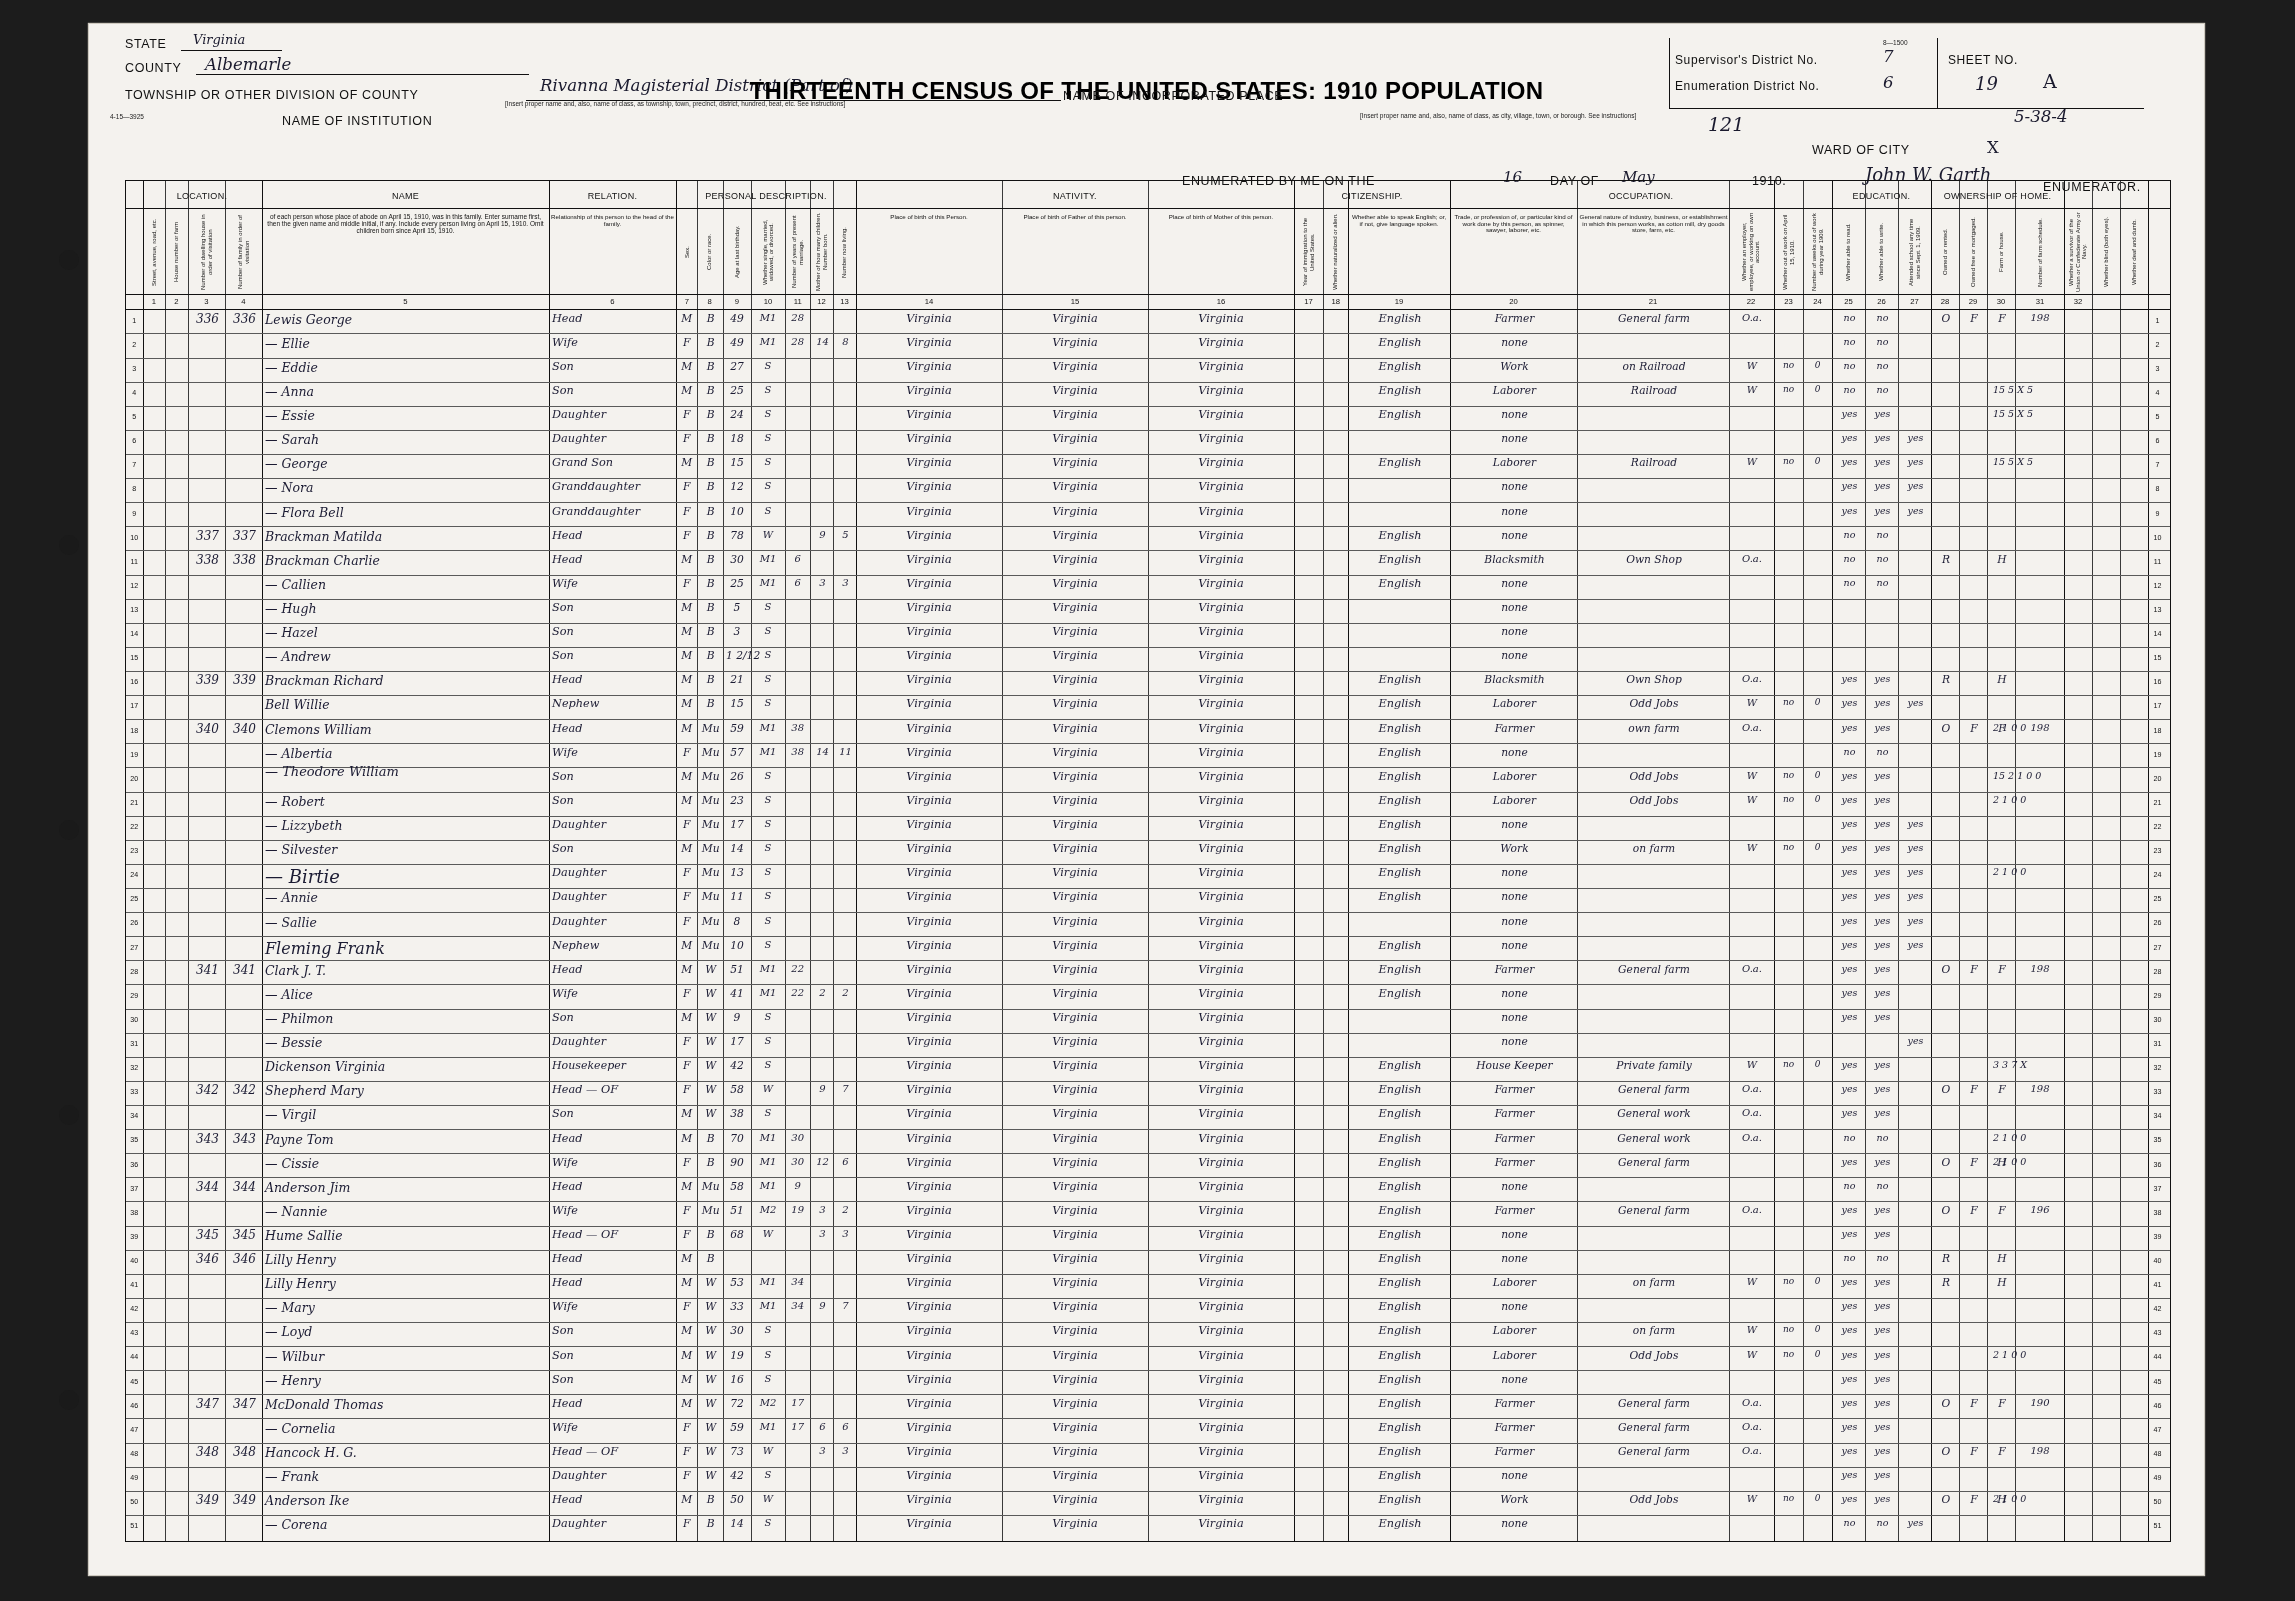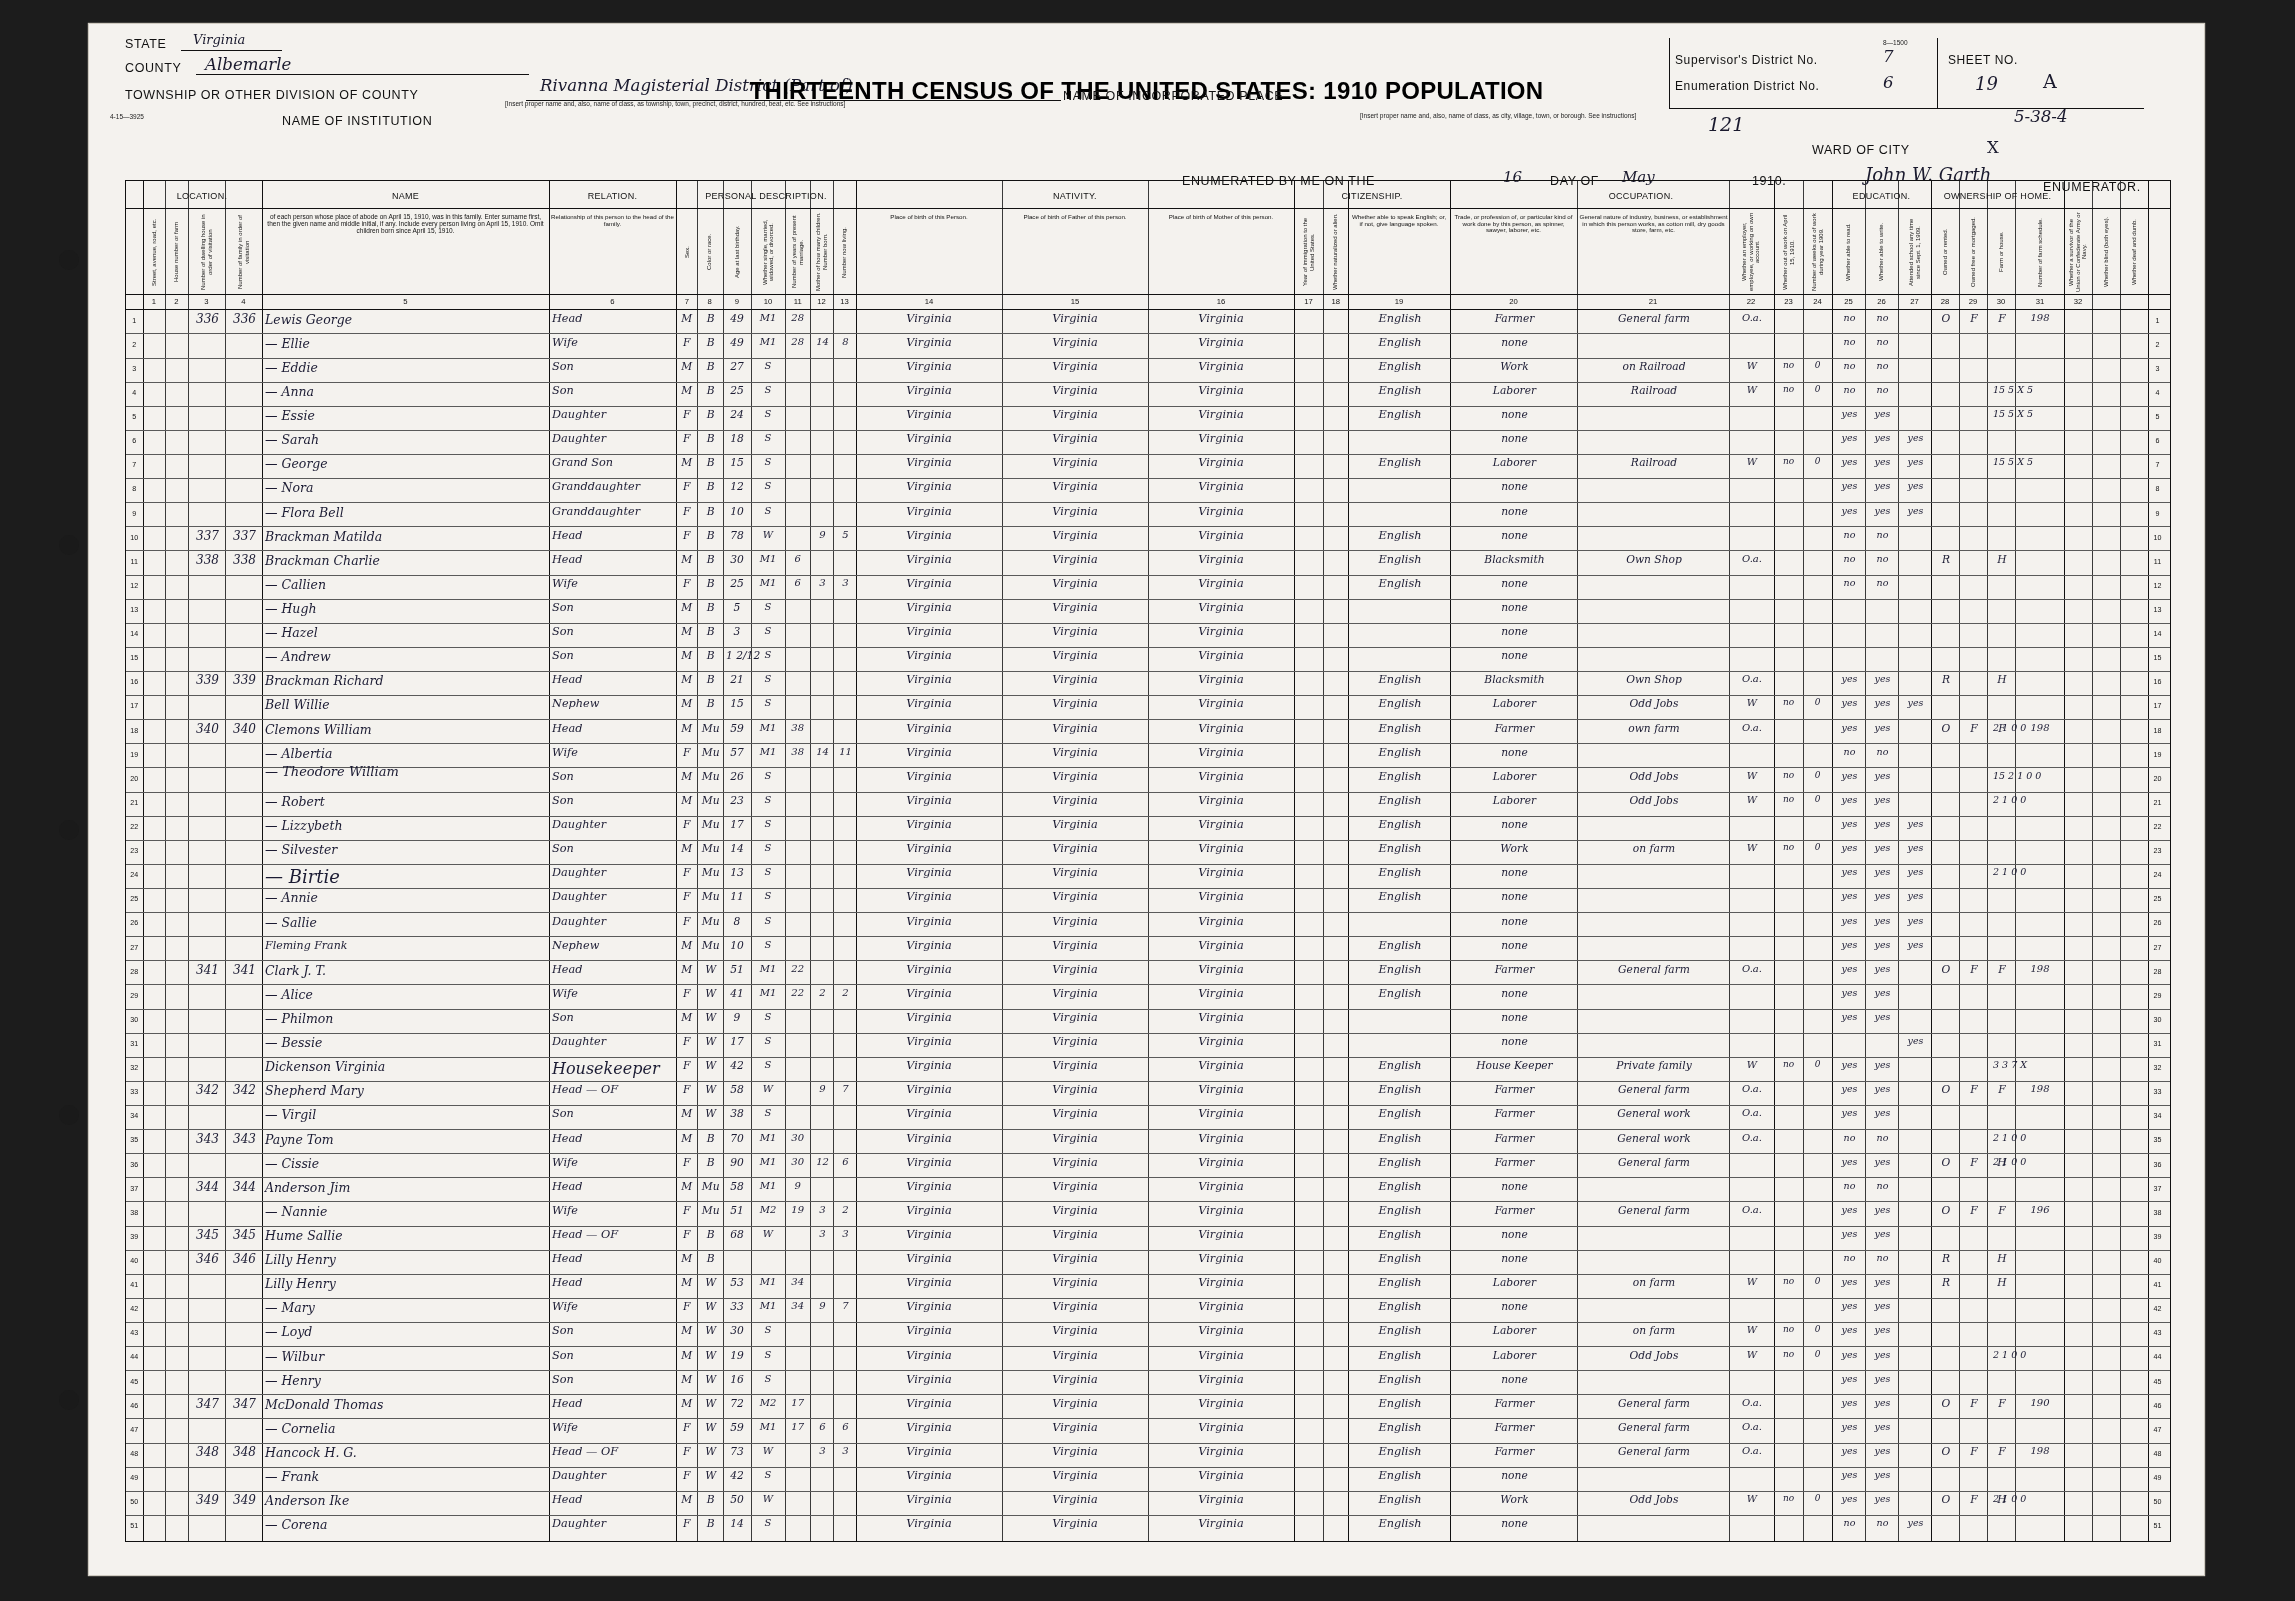--- a/index.html
+++ b/index.html
@@ -743,21 +743,21 @@
         <div class="cell c" style="left: 628px; width: 28px; top: 734px; font-size: 10px; text-align: center;">S</div>
         <div class="cell c" style="left: 733px; width: 140px; top: 734px; font-size: 11.3px; text-align: center;">Virginia</div>
         <div class="cell c" style="left: 879px; width: 140px; top: 734px; font-size: 11.3px; text-align: center;">Virginia</div>
         <div class="cell c" style="left: 1025px; width: 140px; top: 734px; font-size: 11.3px; text-align: center;">Virginia</div>
         <div class="cell c" style="left: 1328px; width: 121px; top: 734px; font-size: 10.7px; text-align: center;">none</div>
         <div class="cell c" style="left: 1710px; width: 27px; top: 734px; font-size: 9.5px; text-align: center;">yes</div>
         <div class="cell c" style="left: 1743px; width: 27px; top: 734px; font-size: 9.5px; text-align: center;">yes</div>
         <div class="cell c" style="left: 1776px; width: 27px; top: 734px; font-size: 9.5px; text-align: center;">yes</div>
         <div class="rowno" style="left: 0px; width: 16.5px; top: 763px;">27</div>
         <div class="rowno" style="left: 2022px; width: 19px; top: 763px;">27</div>
-        <div class="cell " style="left: 139px; width: 281px; top: 758px; font-size: 11px;">Fleming  Frank</div>
+        <div class="cell " style="left: 139px; width: 281px; top: 758px; font-size: 16px;">Fleming  Frank</div>
         <div class="cell " style="left: 426px; width: 121px; top: 758px; font-size: 11.3px;">Nephew</div>
         <div class="cell c" style="left: 553px; width: 15.6px; top: 758px; font-size: 10.7px; text-align: center;">M</div>
         <div class="cell c" style="left: 575px; width: 19.4px; top: 758px; font-size: 10.7px; text-align: center;">Mu</div>
         <div class="cell c" style="left: 600px; width: 22px; top: 758px; font-size: 10.7px; text-align: center;">10</div>
         <div class="cell c" style="left: 628px; width: 28px; top: 758px; font-size: 10px; text-align: center;">S</div>
         <div class="cell c" style="left: 733px; width: 140px; top: 758px; font-size: 11.3px; text-align: center;">Virginia</div>
         <div class="cell c" style="left: 879px; width: 140px; top: 758px; font-size: 11.3px; text-align: center;">Virginia</div>
         <div class="cell c" style="left: 1025px; width: 140px; top: 758px; font-size: 11.3px; text-align: center;">Virginia</div>
         <div class="cell c" style="left: 1226px; width: 96px; top: 758px; font-size: 11.3px; text-align: center;">English</div>
         <div class="cell c" style="left: 1328px; width: 121px; top: 758px; font-size: 10.7px; text-align: center;">none</div>
@@ -829,21 +829,21 @@
         <div class="cell c" style="left: 600px; width: 22px; top: 854px; font-size: 10.7px; text-align: center;">17</div>
         <div class="cell c" style="left: 628px; width: 28px; top: 854px; font-size: 10px; text-align: center;">S</div>
         <div class="cell c" style="left: 733px; width: 140px; top: 854px; font-size: 11.3px; text-align: center;">Virginia</div>
         <div class="cell c" style="left: 879px; width: 140px; top: 854px; font-size: 11.3px; text-align: center;">Virginia</div>
         <div class="cell c" style="left: 1025px; width: 140px; top: 854px; font-size: 11.3px; text-align: center;">Virginia</div>
         <div class="cell c" style="left: 1328px; width: 121px; top: 854px; font-size: 10.7px; text-align: center;">none</div>
         <div class="cell c" style="left: 1776px; width: 27px; top: 854px; font-size: 9.5px; text-align: center;">yes</div>
         <div class="rowno" style="left: 0px; width: 16.5px; top: 883px;">32</div>
         <div class="rowno" style="left: 2022px; width: 19px; top: 883px;">32</div>
         <div class="cell " style="left: 139px; width: 281px; top: 878px; font-size: 12.5px;">Dickenson  Virginia</div>
-        <div class="cell " style="left: 426px; width: 121px; top: 878px; font-size: 16px;">Housekeeper</div>
+        <div class="cell " style="left: 426px; width: 121px; top: 878px; font-size: 11px;">Housekeeper</div>
         <div class="cell c" style="left: 553px; width: 15.6px; top: 878px; font-size: 10.7px; text-align: center;">F</div>
         <div class="cell c" style="left: 575px; width: 19.4px; top: 878px; font-size: 10.7px; text-align: center;">W</div>
         <div class="cell c" style="left: 600px; width: 22px; top: 878px; font-size: 10.7px; text-align: center;">42</div>
         <div class="cell c" style="left: 628px; width: 28px; top: 878px; font-size: 10px; text-align: center;">S</div>
         <div class="cell c" style="left: 733px; width: 140px; top: 878px; font-size: 11.3px; text-align: center;">Virginia</div>
         <div class="cell c" style="left: 879px; width: 140px; top: 878px; font-size: 11.3px; text-align: center;">Virginia</div>
         <div class="cell c" style="left: 1025px; width: 140px; top: 878px; font-size: 11.3px; text-align: center;">Virginia</div>
         <div class="cell c" style="left: 1226px; width: 96px; top: 878px; font-size: 11.3px; text-align: center;">English</div>
         <div class="cell c" style="left: 1328px; width: 121px; top: 878px; font-size: 10.7px; text-align: center;">House Keeper</div>
         <div class="cell c" style="left: 1455px; width: 146px; top: 878px; font-size: 10.7px; text-align: center;">Private family</div>

